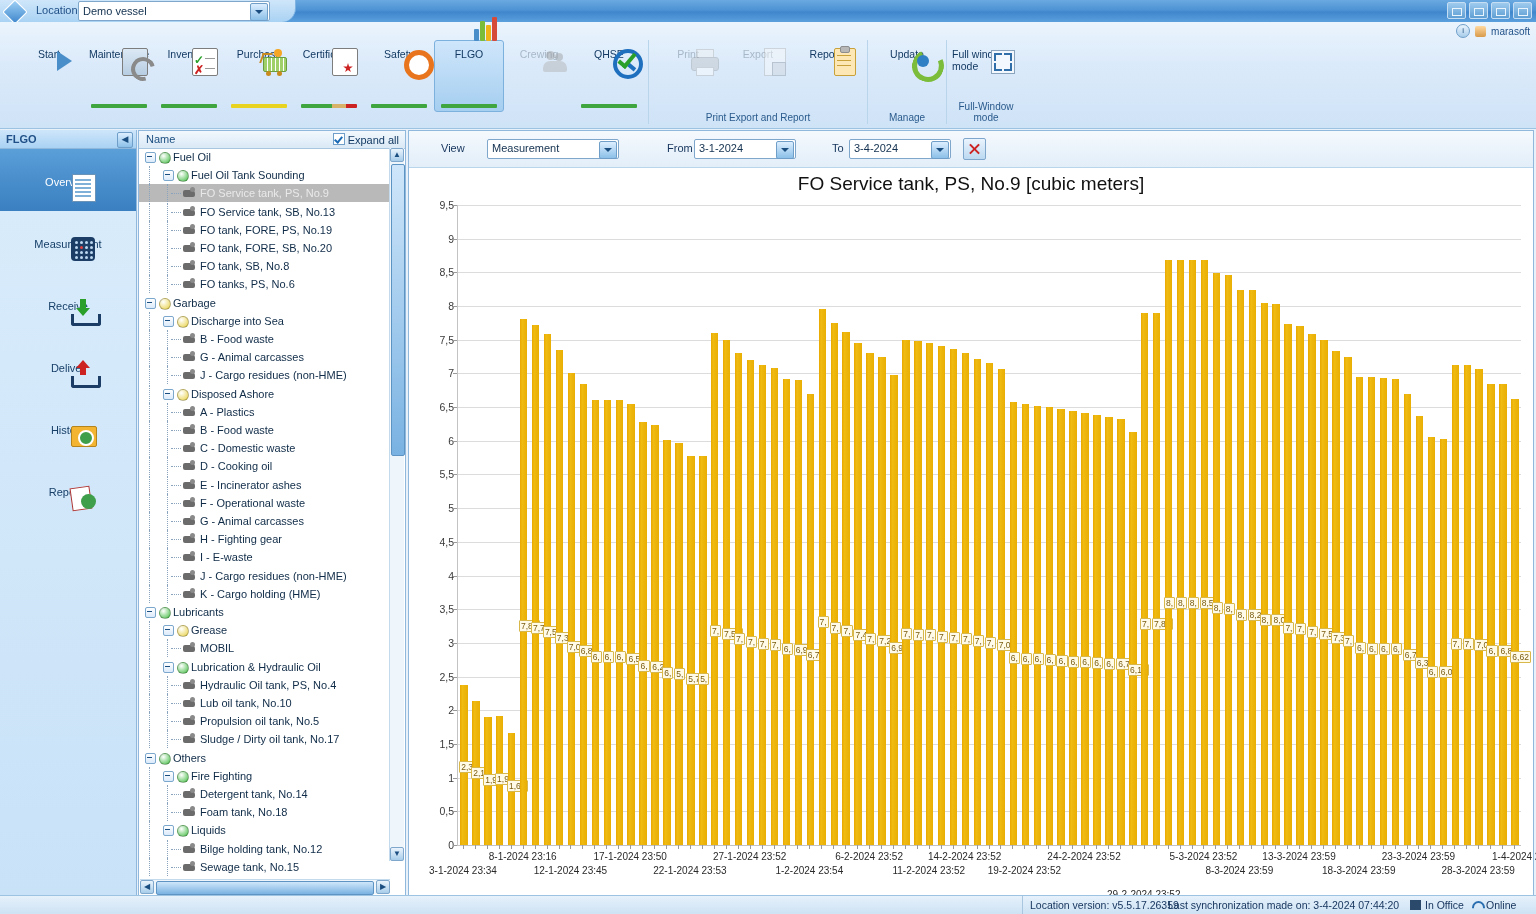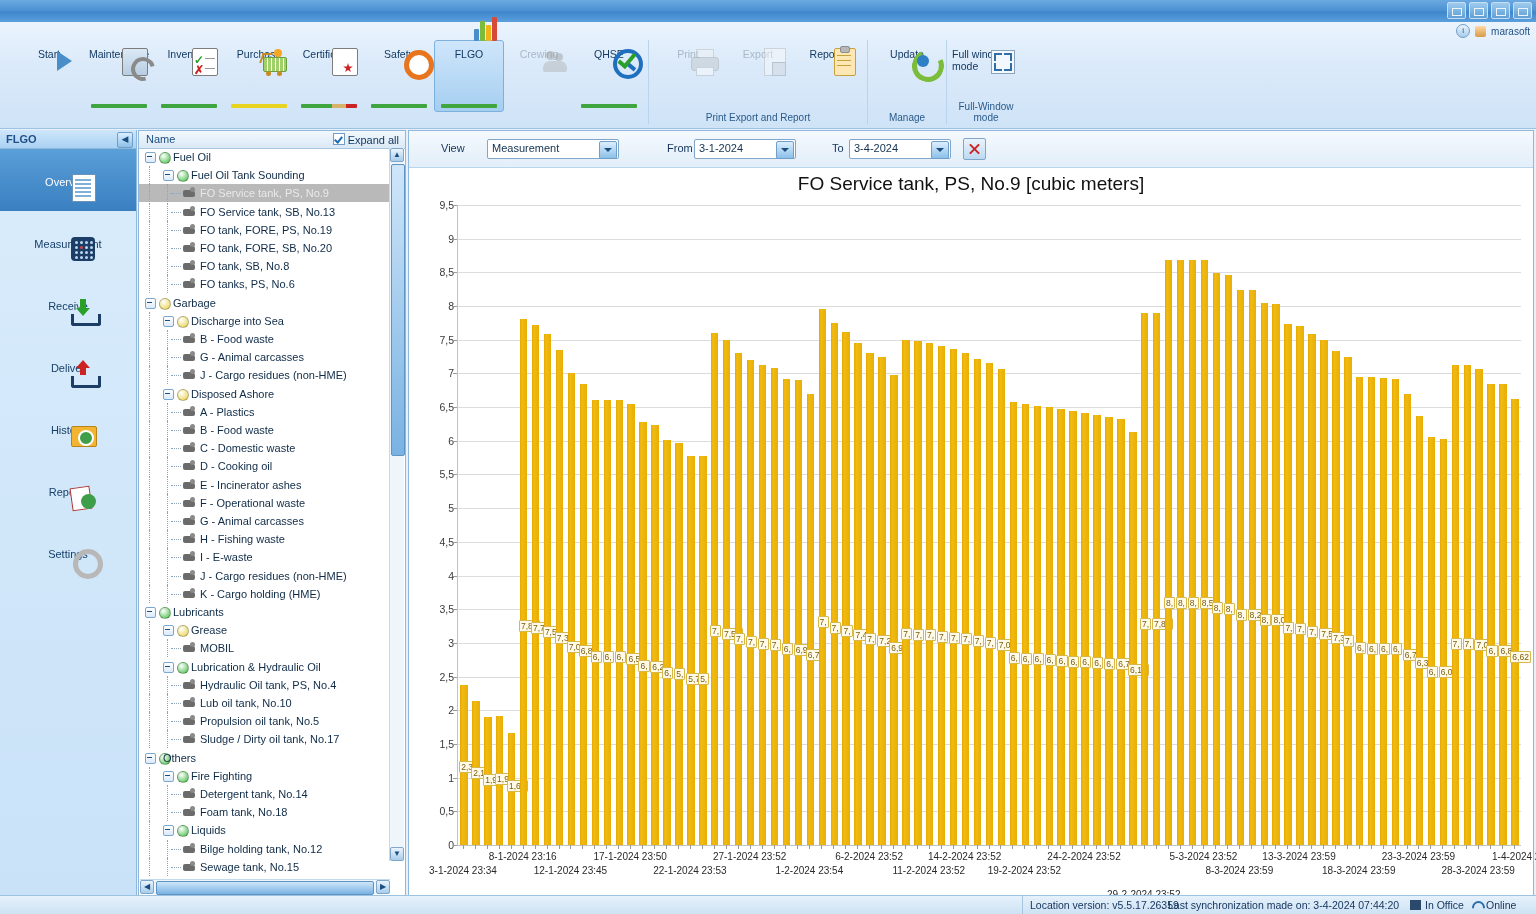--- a/index.html
+++ b/index.html
@@ -208,20 +208,28 @@
   #statusbar .sep{position:absolute;left:1022px;top:0;width:1px;height:18px;background:#a9c6e0;}
   #statusbar .st{position:absolute;top:3px;font-size:10.5px;color:#14335c;}
   .bldg{position:absolute;top:4px;width:11px;height:10px;background:#2b4a6b;}
   .wifi{position:absolute;top:5px;width:11px;height:9px;}
   .wifi:before{content:"";position:absolute;left:0;top:0;width:9px;height:9px;border:2px solid #2b6fb0;border-radius:50%;clip-path:polygon(0 0,100% 0,100% 55%,0 55%);}
 </style>
 </head>
 <body>
 
 <div id="titlebar">
+  <div id="loc-tab">
+    <div id="app-logo"></div>
+    <div id="loc-label">Location</div>
+    <div id="loc-combo">
+      <span class="val">Demo vessel</span>
+      <span class="cbtn"></span>
+    </div>
+  </div>
   <div id="win-btns">
     <div class="wb">
         <i></i>
       </div>
     <div class="wb">
         <i></i>
       </div>
     <div class="wb">
         <i></i>
       </div>
@@ -337,24 +345,20 @@
         <span><span class="nic nic-arrow"><span class="sh" style="top:8px;height:9px;background:#cc2222"></span><span class="hd" style="top:2px;border-bottom:8px solid #cc2222"></span><span class="cup"></span></span></span>
         <span class="nlabel">Deliver</span>
       </div>
       <div class="navitem">
         <span><span class="nic nic-hist"><span class="f"></span><span class="c"></span></span></span>
         <span class="nlabel">History</span>
       </div>
       <div class="navitem">
         <span><span class="nic nic-rep"><span class="p1"></span><span class="pie"></span></span></span>
         <span class="nlabel">Reports</span>
-      </div>
-      <div class="navitem">
-        <span><span class="nic nic-set"><span class="g"></span></span></span>
-        <span class="nlabel">Settings</span>
       </div>
     </div>
 </div>
 
 <div id="treepanel">
   <div id="tree-header">
     <span class="nm">Name</span>
     <span class="expand">
       <span class="chk"></span><span>Expand all</span>
     </span>
@@ -549,21 +553,21 @@
         <span class="tx" style="left:61px">G - Animal carcasses</span>
       </div>
       <div class="trow" style="top: 382.2px; position: absolute; left: 0px; width: 252px;">
         <span class="tline" style="left:10px;top:0;height:18px"></span>
         <span class="tline" style="left:28px;top:0;height:18px"></span>
         <span class="thook" style="left:32px;top:9px;width:10px"></span>
         <span class="gico" style="left:44px">
           <span class="b"></span>
           <span class="s"></span>
         </span>
-        <span class="tx" style="left:61px">H - Fishing waste</span>
+        <span class="tx" style="left:61px">H - Fighting gear</span>
       </div>
       <div class="trow" style="top: 400.4px; position: absolute; left: 0px; width: 252px; padding-left: 6px;">
         <span class="tline" style="left:10px;top:0;height:18px"></span>
         <span class="tline" style="left:28px;top:0;height:18px"></span>
         <span class="thook" style="left:32px;top:9px;width:10px"></span>
         <span class="gico" style="left:44px">
           <span class="b"></span>
           <span class="s"></span>
         </span>
         <span class="tx" style="left:61px">I - E-waste</span>
@@ -651,21 +655,21 @@
         <span class="thook" style="left:32px;top:9px;width:10px"></span>
         <span class="gico" style="left:44px">
           <span class="b"></span>
           <span class="s"></span>
         </span>
         <span class="tx" style="left:61px">Sludge / Dirty oil tank, No.17</span>
       </div>
       <div class="trow" style="top: 600.6px; position: absolute; left: 0px; width: 252px;">
         <span class="exp" style="left:6px"></span>
         <span class="dotg" style="left:20px;background:radial-gradient(circle at 35% 30%,#fff,#3fbb3f)"></span>
-        <span class="tx" style="left:24px">Others</span>
+        <span class="tx" style="left:34px">Others</span>
       </div>
       <div class="trow" style="top: 618.8px; position: absolute; left: 0px; width: 252px;">
         <span class="tline" style="left:10px;top:0;height:18px"></span>
         <span class="exp" style="left:24px"></span>
         <span class="dotg" style="left:38px;background:radial-gradient(circle at 35% 30%,#fff,#3fbb3f)"></span>
         <span class="tx" style="left:52px">Fire Fighting</span>
       </div>
       <div class="trow" style="top: 637px; position: absolute; left: 0px; width: 252px;">
         <span class="tline" style="left:10px;top:0;height:18px"></span>
         <span class="tline" style="left:28px;top:0;height:18px"></span>

